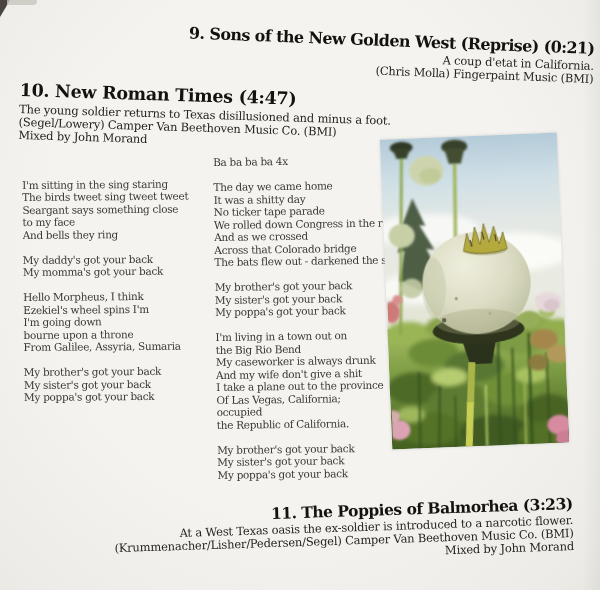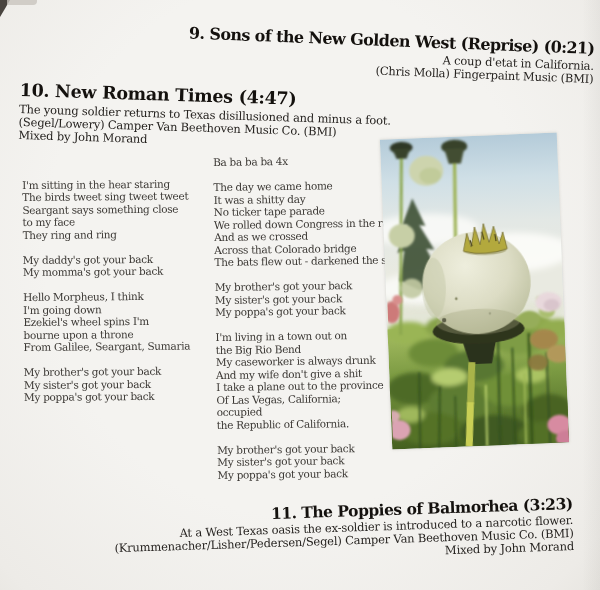--- a/index.html
+++ b/index.html
@@ -79,34 +79,34 @@
     <h2 class="title">10. New Roman Times (4:47)</h2>
     <div class="credits">
         <div class="credit-line">The young soldier returns to Texas disillusioned and minus a foot.</div>
         <div class="credit-line">(Segel/Lowery) Camper Van Beethoven Music Co. (BMI)</div>
         <div class="credit-line">Mixed by John Morand</div>
       </div>
   </section>
 
   <div class="lyrics col-left">
       <div class="line">&nbsp;</div>
-      <div class="line">I'm sitting in the hear staring</div>
+      <div class="line">I'm sitting in the sing staring</div>
       <div class="line">The birds tweet sing tweet tweet</div>
       <div class="line">Seargant says something close</div>
       <div class="line">to my face</div>
-      <div class="line">They ring and ring</div>
+      <div class="line">And bells they ring</div>
       <div class="line">&nbsp;</div>
       <div class="line">My daddy's got your back</div>
       <div class="line">My momma's got your back</div>
       <div class="line">&nbsp;</div>
       <div class="line">Hello Morpheus, I think</div>
+      <div class="line">Ezekiel's wheel spins I'm</div>
       <div class="line">I'm going down</div>
-      <div class="line">Ezekiel's wheel spins I'm</div>
       <div class="line">bourne upon a throne</div>
-      <div class="line">From Galilee, Seargant, Sumaria</div>
+      <div class="line">From Galilee, Assyria, Sumaria</div>
       <div class="line">&nbsp;</div>
       <div class="line">My brother's got your back</div>
       <div class="line">My sister's got your back</div>
       <div class="line">My poppa's got your back</div>
     </div>
 
   <div class="lyrics col-mid">
       <div class="line">Ba ba ba ba 4x</div>
       <div class="line">&nbsp;</div>
       <div class="line">The day we came home</div>

